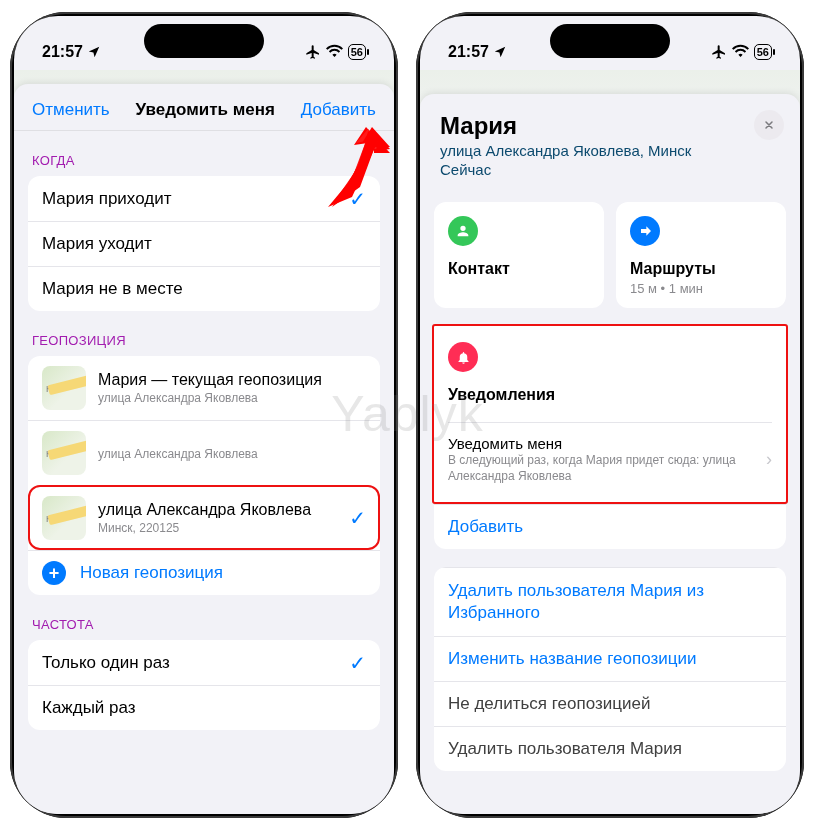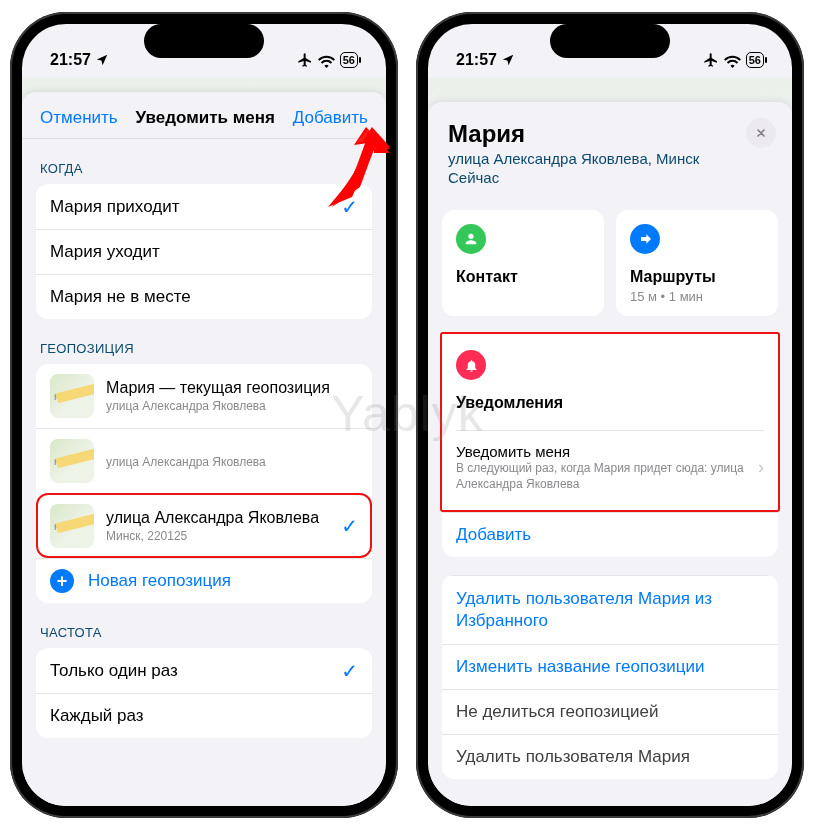--- a/index.html
+++ b/index.html
@@ -2,42 +2,42 @@
 <html><head>
 <meta charset="utf-8">
 <style>
   * { box-sizing: border-box; margin: 0; padding: 0; font-family: -apple-system, "Helvetica Neue", Arial, sans-serif; }
   body { background: #fff; width: 815px; height: 830px; position: relative; }
   .canvas { display: flex; gap: 18px; padding: 12px 10px; }
 
   .phone {
     width: 388px; height: 806px;
     background: #000; border-radius: 56px;
-    padding: 12px;
+    padding: 4px;
     position: relative;
     box-shadow: 0 0 0 2px #3a3a3a inset;
   }
   .screen {
     width: 100%; height: 100%;
     background: #f2f2f7;
     border-radius: 44px;
     overflow: hidden;
     position: relative;
   }
   .notch {
     position: absolute; top: 12px; left: 50%; transform: translateX(-50%);
     width: 120px; height: 34px; background: #000; border-radius: 20px; z-index: 50;
   }
 
   .status-bar {
     height: 54px; display: flex; align-items: center; justify-content: space-between;
     padding: 18px 28px 0; font-weight: 600; font-size: 16px;
   }
   .status-left { display: flex; align-items: center; gap: 4px; }
-  .status-right { display: flex; align-items: flex-end; gap: 5px; }
+  .status-right { display: flex; align-items: flex-start; gap: 5px; }
 
   
   .map-bg {
     position: absolute; top: 54px; left: 0; right: 0; height: 40px;
     background: linear-gradient(#e8efe4, #eef2ed); opacity: .7;
   }
 
   
   .sheet {
     position: absolute; top: 68px; left: 0; right: 0; bottom: 0;
@@ -47,21 +47,21 @@
   }
 
   .nav {
     display: flex; align-items: center; justify-content: space-between;
     padding: 16px 18px 10px; border-bottom: .5px solid rgba(0,0,0,.08);
   }
   .nav .link { color: #007aff; font-size: 17px; }
   .nav .title { color: #000; font-size: 17px; font-weight: 600; }
 
   .section-label {
-    padding: 22px 18px 8px; color: #0c4a6e; font-size: 13px; letter-spacing: .3px;
+    padding: 22px 18px 8px; color: #a21caf; font-size: 13px; letter-spacing: .3px;
   }
   .list {
     margin: 0 14px; background: #fff; border-radius: 12px; overflow: hidden;
   }
   .row {
     display: flex; align-items: center; min-height: 45px;
     padding: 10px 14px; border-top: .5px solid #e5e5ea;
     font-size: 17px; color: #000;
   }
   .row.small { font-size: 16px; }

